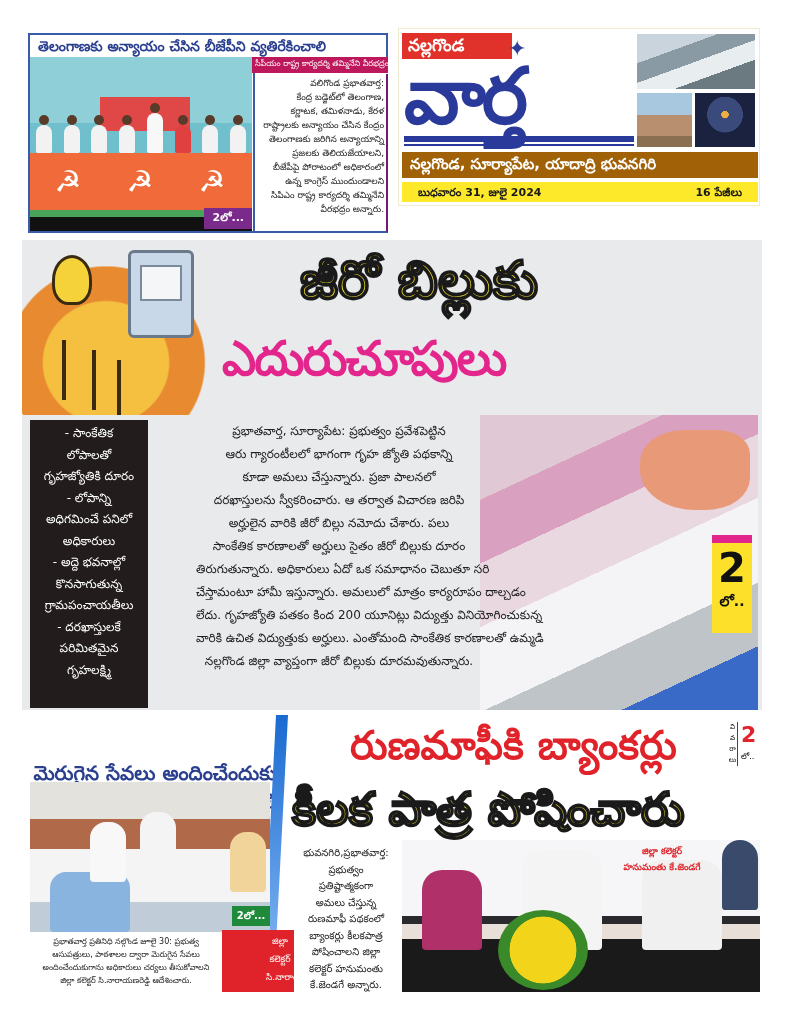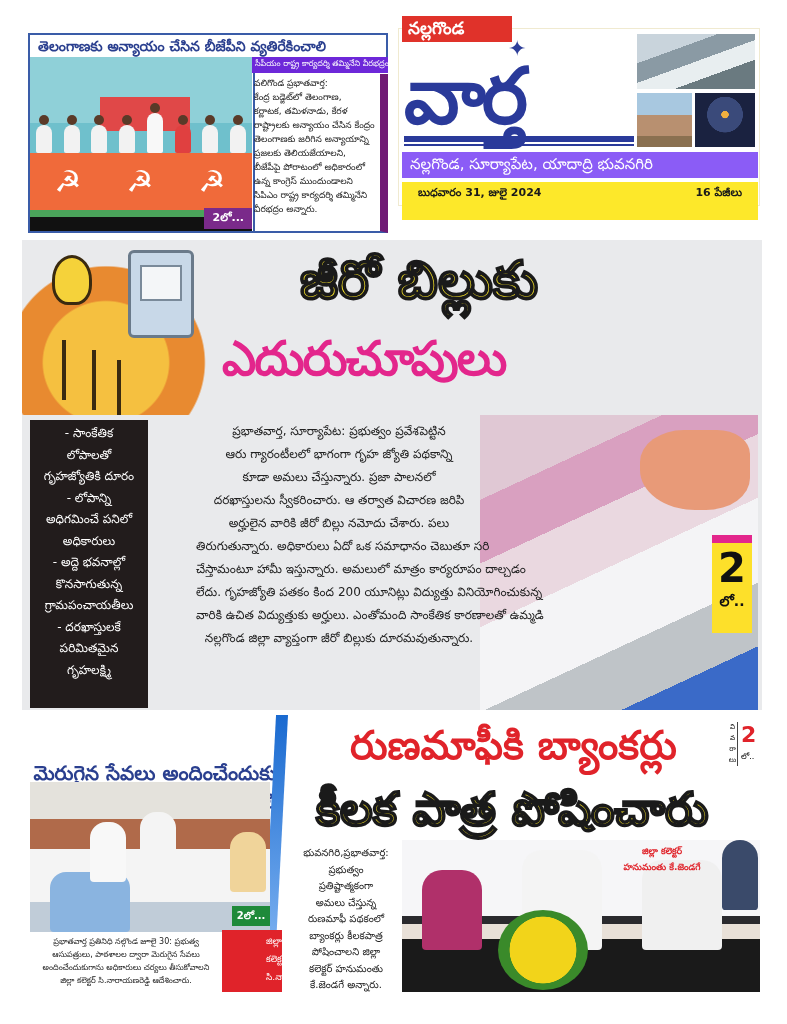--- a/index.html
+++ b/index.html
@@ -9,35 +9,35 @@
   
   #tl-box { left: 28px; top: 33px; width: 227px; height: 200px; border: 2px solid #3a5ca8; background: #fff; }
   #tl-headline { left: 28px; top: 33px; width: 360px; height: 24px; border: 2px solid #3a5ca8; border-bottom: none; color: #2a3f8f; font-size: 14px; font-weight: bold; padding: 3px 8px; white-space: nowrap; background: #fff; }
   #tl-photo { left: 30px; top: 57px; width: 222px; height: 174px; background: linear-gradient(#8fd0d8 0 38%, #6fc0cc 38% 55%, #f06a3a 55% 88%, #4aa35a 88% 92%, #111 92%); overflow: hidden; }
   .cpim-panel { position: absolute; top: 96px; width: 68px; height: 58px; color: #fff; font-size: 30px; text-align: center; line-height: 58px; font-weight: bold; }
   .people { position: absolute; left: 0; top: 60px; width: 100%; height: 36px; display: flex; justify-content: space-around; align-items: flex-end; }
   .person { width: 16px; height: 28px; background: #f2f2f2; border-radius: 8px 8px 2px 2px; position: relative; }
   .person::before { content: ""; position: absolute; top: -10px; left: 3px; width: 10px; height: 10px; border-radius: 50%; background: #5a3a28; }
   .banner-red { position: absolute; left: 70px; top: 40px; width: 90px; height: 34px; background: #e04848; }
   .tl-more { position: absolute; right: 0; bottom: 2px; background: #7a2a8a; color: #fff; font-size: 11px; font-weight: bold; padding: 3px 8px; }
-  #tl-sub { left: 252px; top: 57px; width: 136px; height: 16px; background: #6d28d9; color: #fff; font-size: 8px; padding: 2px 3px; white-space: nowrap; overflow: hidden; }
-  #tl-body { left: 252px; top: 74px; width: 136px; height: 159px; border-right: 8px solid #701a75; border-bottom: 2px solid #3a5ca8; font-size: 9px; line-height: 14px; text-align: left; color: #222; padding: 2px 2px; }
+  #tl-sub { left: 252px; top: 57px; width: 136px; height: 16px; background: #be185d; color: #fff; font-size: 8px; padding: 2px 3px; white-space: nowrap; overflow: hidden; }
+  #tl-body { left: 252px; top: 74px; width: 136px; height: 159px; border-right: 2px solid #701a75; border-bottom: 2px solid #3a5ca8; font-size: 9px; line-height: 14px; text-align: right; color: #222; padding: 2px 2px; }
 
   
   #mast { left: 398px; top: 28px; width: 362px; height: 178px; border: 1px solid #f0ead0; background: #fff; }
-  #mast-city { left: 402px; top: 16px; width: 110px; height: 26px; background: #e0322a; color: #fff; font-size: 17px; font-weight: bold; padding: 2px 6px; }
+  #mast-city { left: 402px; top: 33px; width: 110px; height: 26px; background: #e0322a; color: #fff; font-size: 17px; font-weight: bold; padding: 2px 6px; }
   #mast-bird { left: 508px; top: 36px; font-size: 22px; color: #2e3f9a; }
   #mast-logo { left: 404px; top: 56px; width: 230px; height: 80px; color: #2a3a9a; font-size: 78px; font-weight: bold; line-height: 80px; letter-spacing: -4px; font-family: "DejaVu Serif", serif; }
   #mast-logo-rule1 { left: 404px; top: 136px; width: 230px; height: 6px; background: #2a3a9a; }
   #mast-logo-rule2 { left: 404px; top: 144px; width: 230px; height: 2px; background: #2a3a9a; }
   #mast-img1 { left: 637px; top: 34px; width: 118px; height: 55px; background: linear-gradient(160deg, #c9d4dc 0 30%, #8a9aa4 30% 50%, #e8eef0 50% 70%, #6a7a80 70%); }
   #mast-img2 { left: 637px; top: 93px; width: 55px; height: 54px; background: linear-gradient(#a8c8e0 0 40%, #b89070 40% 80%, #8a7050 80%); }
   #mast-img3 { left: 695px; top: 93px; width: 60px; height: 54px; background: radial-gradient(circle at 50% 40%, #f0b040 0 8%, #3a4a7a 9% 40%, #1a2240 41%); }
-  #mast-districts { left: 402px; top: 152px; width: 356px; height: 26px; background: #8b5cf6; color: #fff; font-size: 15px; font-weight: normal; padding: 3px 8px; white-space: nowrap; }
-  #mast-dateline { left: 402px; top: 182px; width: 356px; height: 38px; background: #fde82a; color: #1a1a1a; font-size: 11px; font-weight: bold; padding: 4px 16px; display: flex; justify-content: space-between; }
+  #mast-districts { left: 402px; top: 152px; width: 356px; height: 26px; background: #a16207; color: #fff; font-size: 15px; font-weight: bold; padding: 3px 8px; white-space: nowrap; }
+  #mast-dateline { left: 402px; top: 182px; width: 356px; height: 20px; background: #fde82a; color: #1a1a1a; font-size: 11px; font-weight: bold; padding: 4px 16px; display: flex; justify-content: space-between; }
 
   
   #lead { left: 22px; top: 240px; width: 740px; height: 470px; background: #e9eaec; }
   #lead-art { left: 22px; top: 240px; width: 210px; height: 175px; background: radial-gradient(ellipse at 40% 70%, #f5c040 0 35%, #e88a30 36% 55%, #e9eaec 56%); overflow: hidden; }
   #bulb { left: 52px; top: 255px; width: 40px; height: 50px; background: #f5d23a; border-radius: 50% 50% 40% 40%; border: 3px solid #3a2a10; }
   #meter { left: 128px; top: 250px; width: 66px; height: 88px; background: #c8d8e8; border: 3px solid #6a7a8a; border-radius: 6px; }
   #meter-face { left: 140px; top: 265px; width: 42px; height: 36px; background: #f4f6f8; border: 2px solid #7a8a9a; }
   .tower { position: absolute; width: 4px; height: 60px; background: #3a2a10; }
   #head1 { left: 300px; top: 250px; color: #fde82a; -webkit-text-stroke: 2px #1a1a1a; font-size: 52px; font-weight: bold; white-space: nowrap; }
   #head2 { left: 222px; top: 330px; color: #e3268c; font-size: 48px; font-weight: bold; white-space: nowrap; letter-spacing: -2px; }
@@ -49,30 +49,30 @@
   #lead-jump { left: 712px; top: 535px; width: 40px; height: 98px; background: #fde02a; border-top: 8px solid #e3268c; text-align: center; }
   #lead-jump-num { display: block; font-size: 40px; font-weight: bold; color: #111; line-height: 50px; }
   #lead-jump-lo { display: block; font-size: 14px; font-weight: bold; color: #111; }
 
   
   #bl-head { left: 30px; top: 759px; width: 250px; height: 60px; color: #2a3f8f; font-size: 20px; font-weight: bold; line-height: 28px; text-align: center; white-space: nowrap; }
   #bl-stripe { left: 270px; top: 715px; width: 12px; height: 230px; background: linear-gradient(#1a6ad0, #7ab0f0); transform: skewX(-3deg); }
   #bl-photo { left: 30px; top: 782px; width: 240px; height: 150px; background: linear-gradient(#e4e2dc 0 25%, #b06a4a 25% 45%, #f4f4f4 45% 80%, #c0ccd8 80%); overflow: hidden; }
   .bl-person { position: absolute; width: 36px; height: 60px; border-radius: 16px 16px 4px 4px; }
   #bl-more { left: 232px; top: 906px; width: 38px; height: 20px; background: #1f8a3a; color: #fff; font-size: 10px; font-weight: bold; text-align: center; line-height: 20px; }
-  #bl-collector { left: 222px; top: 930px; width: 60px; height: 62px; background: #e0232a; color: #fff; font-size: 9px; line-height: 18px; text-align: center; padding-top: 2px; padding-left: 44px; }
+  #bl-collector { left: 222px; top: 930px; width: 72px; height: 62px; background: #e0232a; color: #fff; font-size: 9px; line-height: 18px; text-align: center; padding-top: 2px; padding-left: 44px; }
   #bl-body { left: 30px; top: 935px; width: 192px; font-size: 8px; line-height: 13px; color: #222; text-align: center; }
 
   
   #br-head1 { left: 350px; top: 722px; color: #e0232a; font-size: 40px; font-weight: bold; white-space: nowrap; }
   #br-jump { left: 728px; top: 722px; width: 34px; height: 44px; }
   #br-jump-vert { position: absolute; left: 0; top: 0; width: 10px; font-size: 7px; line-height: 11px; text-align: center; border-right: 1px solid #444; height: 44px; }
   #br-jump-num { position: absolute; left: 13px; top: 0; font-size: 22px; font-weight: bold; color: #e0232a; }
   #br-jump-lo { position: absolute; left: 13px; top: 30px; font-size: 8px; }
-  #br-head2 { left: 292px; top: 782px; color: #fde82a; -webkit-text-stroke: 2px #1a1a1a; font-size: 46px; font-weight: bold; white-space: nowrap; margin-left: 24px; }
+  #br-head2 { left: 292px; top: 782px; color: #fde82a; -webkit-text-stroke: 2px #1a1a1a; font-size: 46px; font-weight: bold; white-space: nowrap; }
   #br-body { left: 290px; top: 845px; width: 112px; font-size: 10px; line-height: 16.5px; text-align: center; color: #222; }
   #br-photo { left: 402px; top: 840px; width: 358px; height: 152px; background: linear-gradient(#f6f6f8 0 50%, #2a2a2e 50% 55%, #e8e0d8 55% 65%, #1a1a1a 65%); overflow: hidden; }
   .br-person { position: absolute; border-radius: 20px 20px 4px 4px; }
   #br-flowers { left: 498px; top: 910px; width: 90px; height: 80px; background: radial-gradient(circle, #f2d41a 0 55%, #3a8a2a 56%); border-radius: 50%; }
   #br-caption { left: 612px; top: 843px; width: 100px; font-size: 9px; line-height: 16px; color: #e0232a; text-align: center; font-weight: bold; }
 </style>
 </head>
 <body>
 
 <div id="tl-box" class="abs"></div>
@@ -151,20 +151,21 @@
   <div>పరిమితమైన</div>
   <div>గృహలక్ష్మి</div>
 </div>
 
 <div id="lead-body" class="abs">
   <p>ప్రభాతవార్త, సూర్యాపేట: ప్రభుత్వం ప్రవేశపెట్టిన</p>
   <p>ఆరు గ్యారంటీలలో భాగంగా గృహ జ్యోతి పథకాన్ని</p>
   <p>కూడా అమలు చేస్తున్నారు. ప్రజా పాలనలో</p>
   <p>దరఖాస్తులను స్వీకరించారు. ఆ తర్వాత విచారణ జరిపి</p>
   <p>అర్హులైన వారికి జీరో బిల్లు నమోదు చేశారు.  పలు</p>
+  <p>సాంకేతిక కారణాలతో అర్హులు సైతం జీరో బిల్లుకు దూరం</p>
   <p>తిరుగుతున్నారు. అధికారులు ఏదో ఒక సమాధానం చెబుతూ సరి</p>
   <p>చేస్తామంటూ హామీ ఇస్తున్నారు. అమలులో మాత్రం కార్యరూపం దాల్చడం</p>
   <p>లేదు. గృహజ్యోతి పతకం కింద 200 యూనిట్లు విద్యుత్తు వినియోగించుకున్న</p>
   <p>వారికి ఉచిత విద్యుత్తుకు అర్హులు. ఎంతోమంది సాంకేతిక కారణాలతో ఉమ్మడి</p>
   <p>నల్లగొండ జిల్లా వ్యాప్తంగా జీరో బిల్లుకు దూరమవుతున్నారు.</p>
 </div>
 
 <div id="lead-jump" class="abs">
   <span id="lead-jump-num">2</span>
   <span id="lead-jump-lo">లో..</span>

